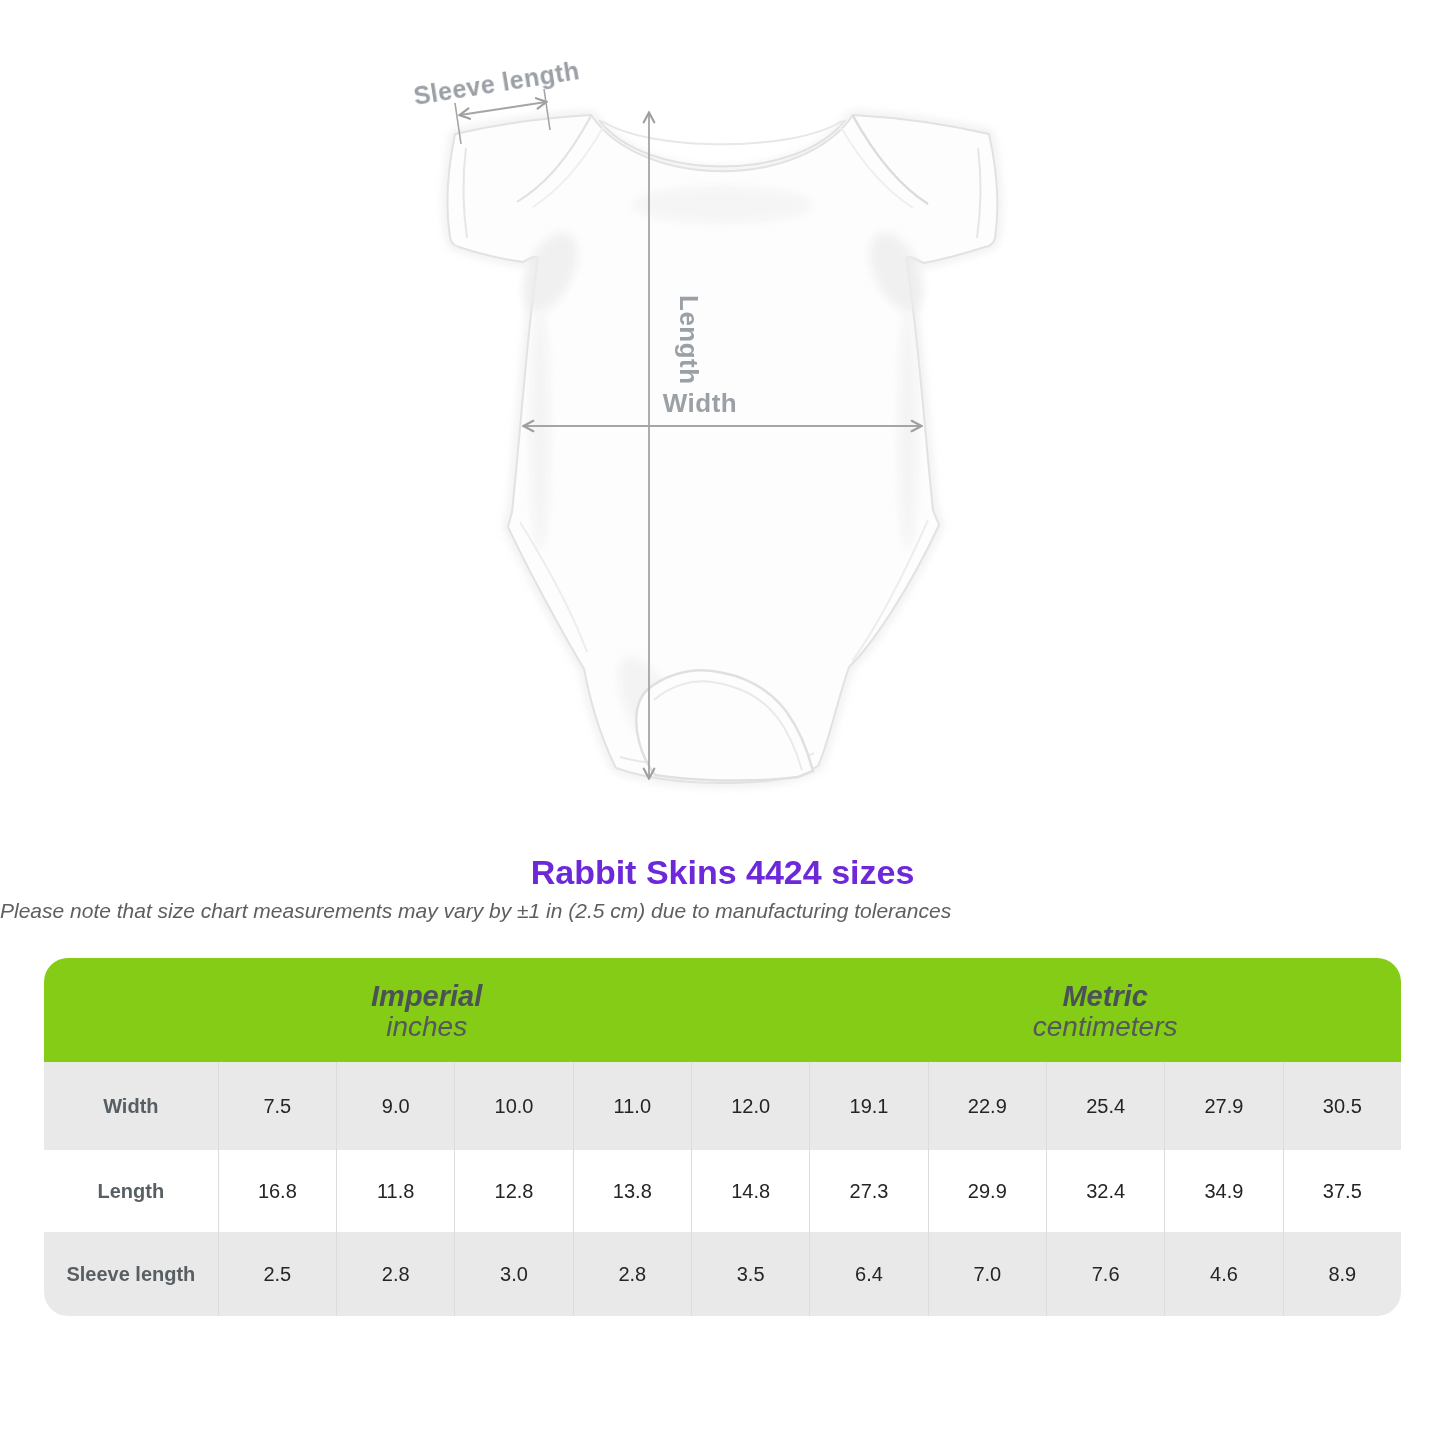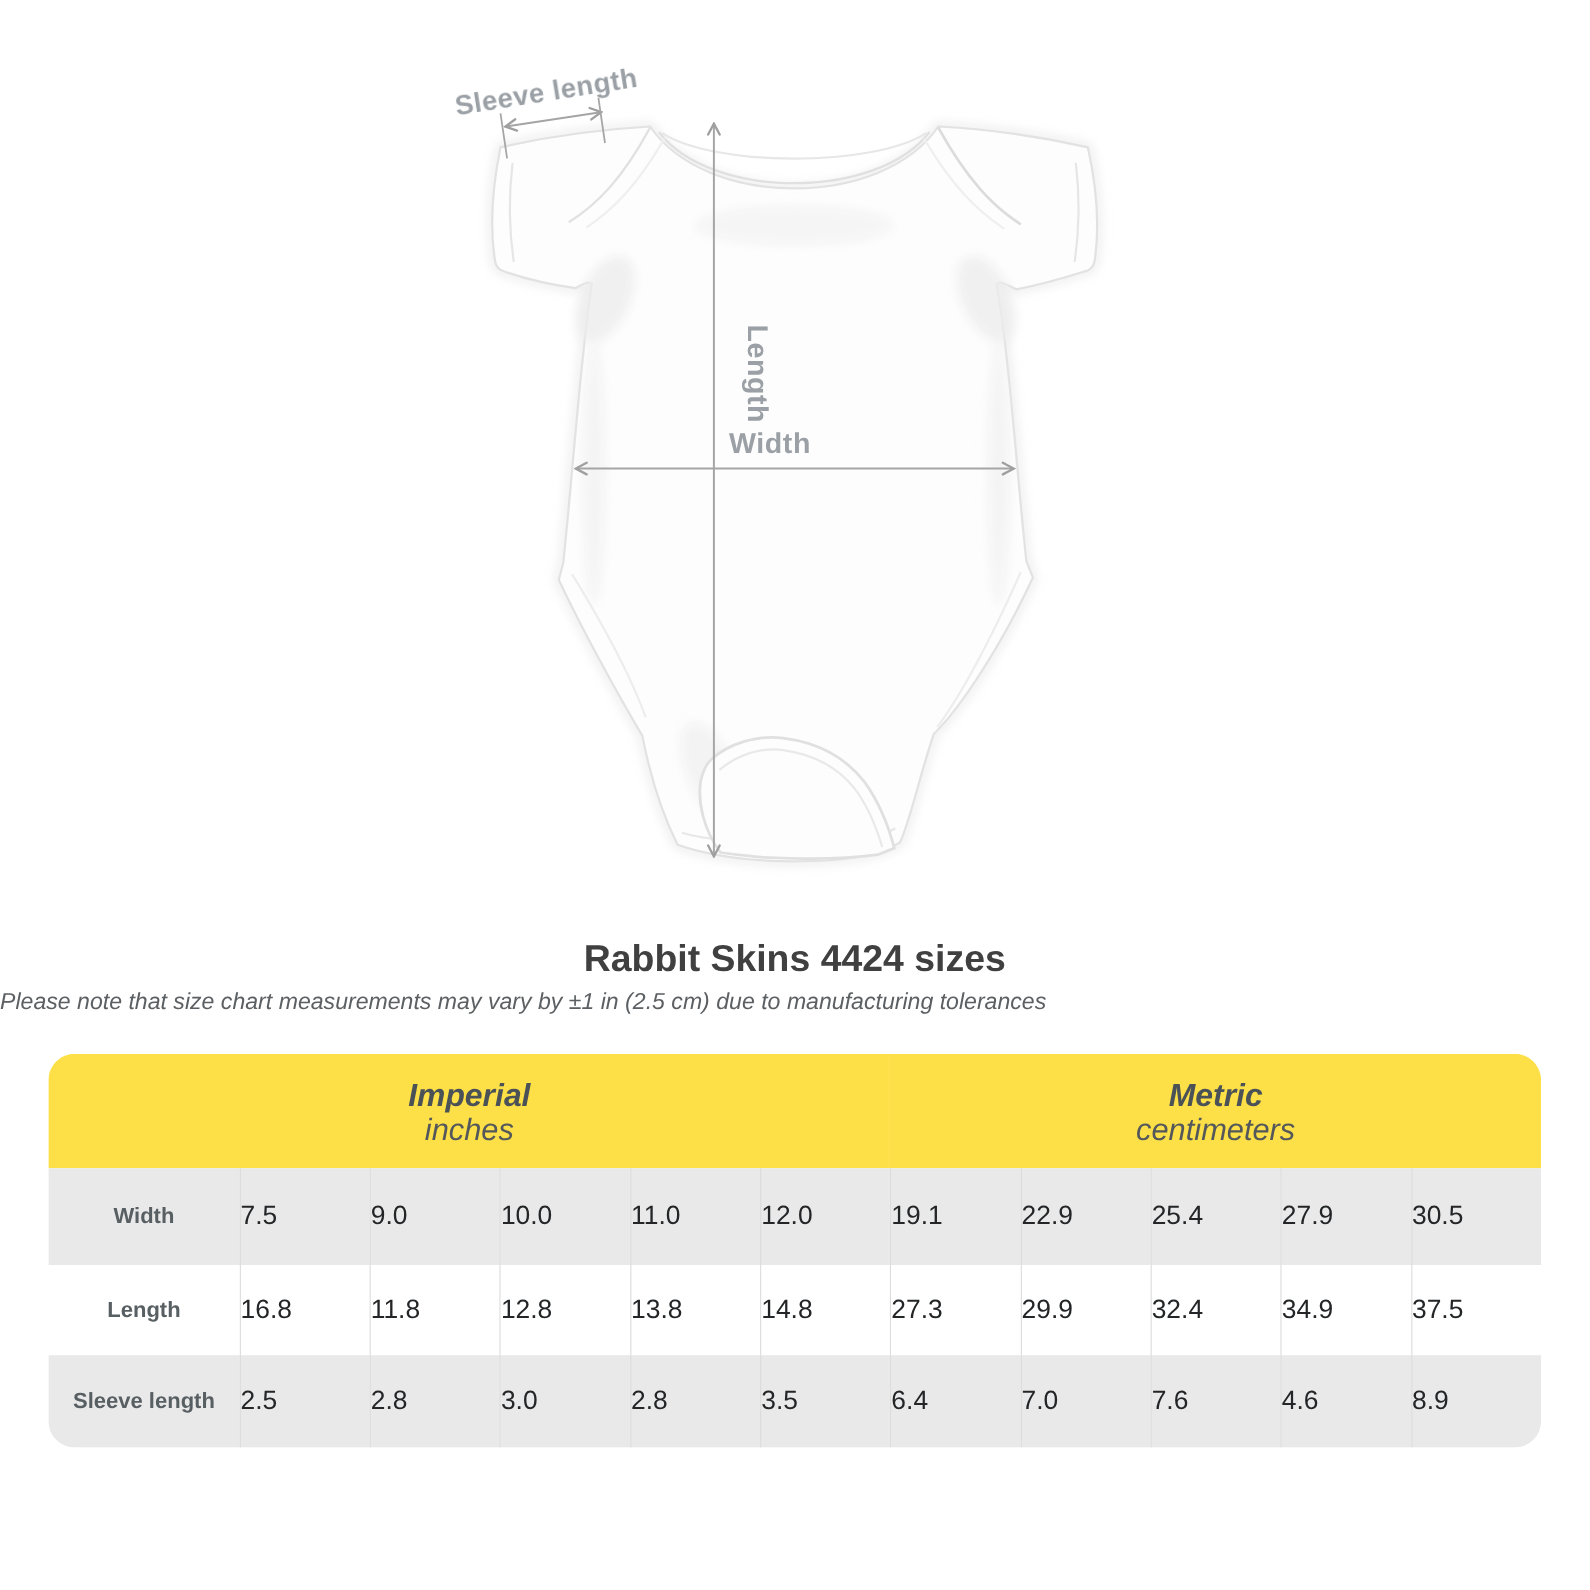--- a/index.html
+++ b/index.html
@@ -6,51 +6,51 @@
   body{
     width:1445px;height:1445px;overflow:hidden;
     font-family:"Liberation Sans", sans-serif;
     -webkit-font-smoothing:antialiased;
   }
   .illustration{position:relative;width:1445px;height:850px;}
   .illustration svg{display:block;}
 
   .page-title{
     margin:2px 0 6px 0;text-align:center;
-    font-size:34px;font-weight:bold;color:#404040;line-height:40px;
+    font-size:34px;font-weight:bold;color:#6d28d9;line-height:40px;
   }
   .page-subtitle{
     margin:0 0 34px 0;text-align:left;font-style:italic;
     font-size:21px;color:#5c6063;line-height:26px;
   }
 
   .table-wrap{
     margin:0 44px;border-radius:24px;overflow:hidden;
   }
   table.size-table{
     width:100%;border-collapse:separate;border-spacing:0;table-layout:fixed;
   }
   td.band{
-    background:#fde047;height:104px;text-align:center;vertical-align:middle;padding:0;
+    background:#84cc16;height:104px;text-align:center;vertical-align:middle;padding:0;
   }
   .band-title{
     font-size:29px;font-weight:bold;font-style:italic;color:#4b5257;line-height:34px;
   }
   .band-sub{
     font-size:28px;font-style:italic;color:#54585b;line-height:28px;
   }
   tr.heads th{
     background:#ffffff;height:80px;vertical-align:middle;text-align:center;
     font-size:20px;font-weight:bold;color:#585f63;white-space:pre-line;line-height:24px;padding:0;
   }
   tr.data th.rl{
     font-size:20px;font-weight:bold;color:#585f63;text-align:center;vertical-align:middle;padding:0;
   }
   tr.data td.vc{
-    font-size:24px;font-weight:normal;color:#232527;vertical-align:middle;padding:0;
+    font-size:20px;font-weight:normal;color:#232527;text-align:center;vertical-align:middle;padding:0;
   }
   tr.r-width td, tr.r-width th{background:#e9e9e9;height:88px;}
   tr.r-length td, tr.r-length th{background:#ffffff;height:82px;}
   tr.r-sleeve td, tr.r-sleeve th{background:#e9e9e9;height:84px;}
   tr.heads th + th, tr.data td + td, tr.data th + td{border-left:1px solid #dcdcdc;}
 </style>
 </head>
 <body>
 
 <div class="illustration">

